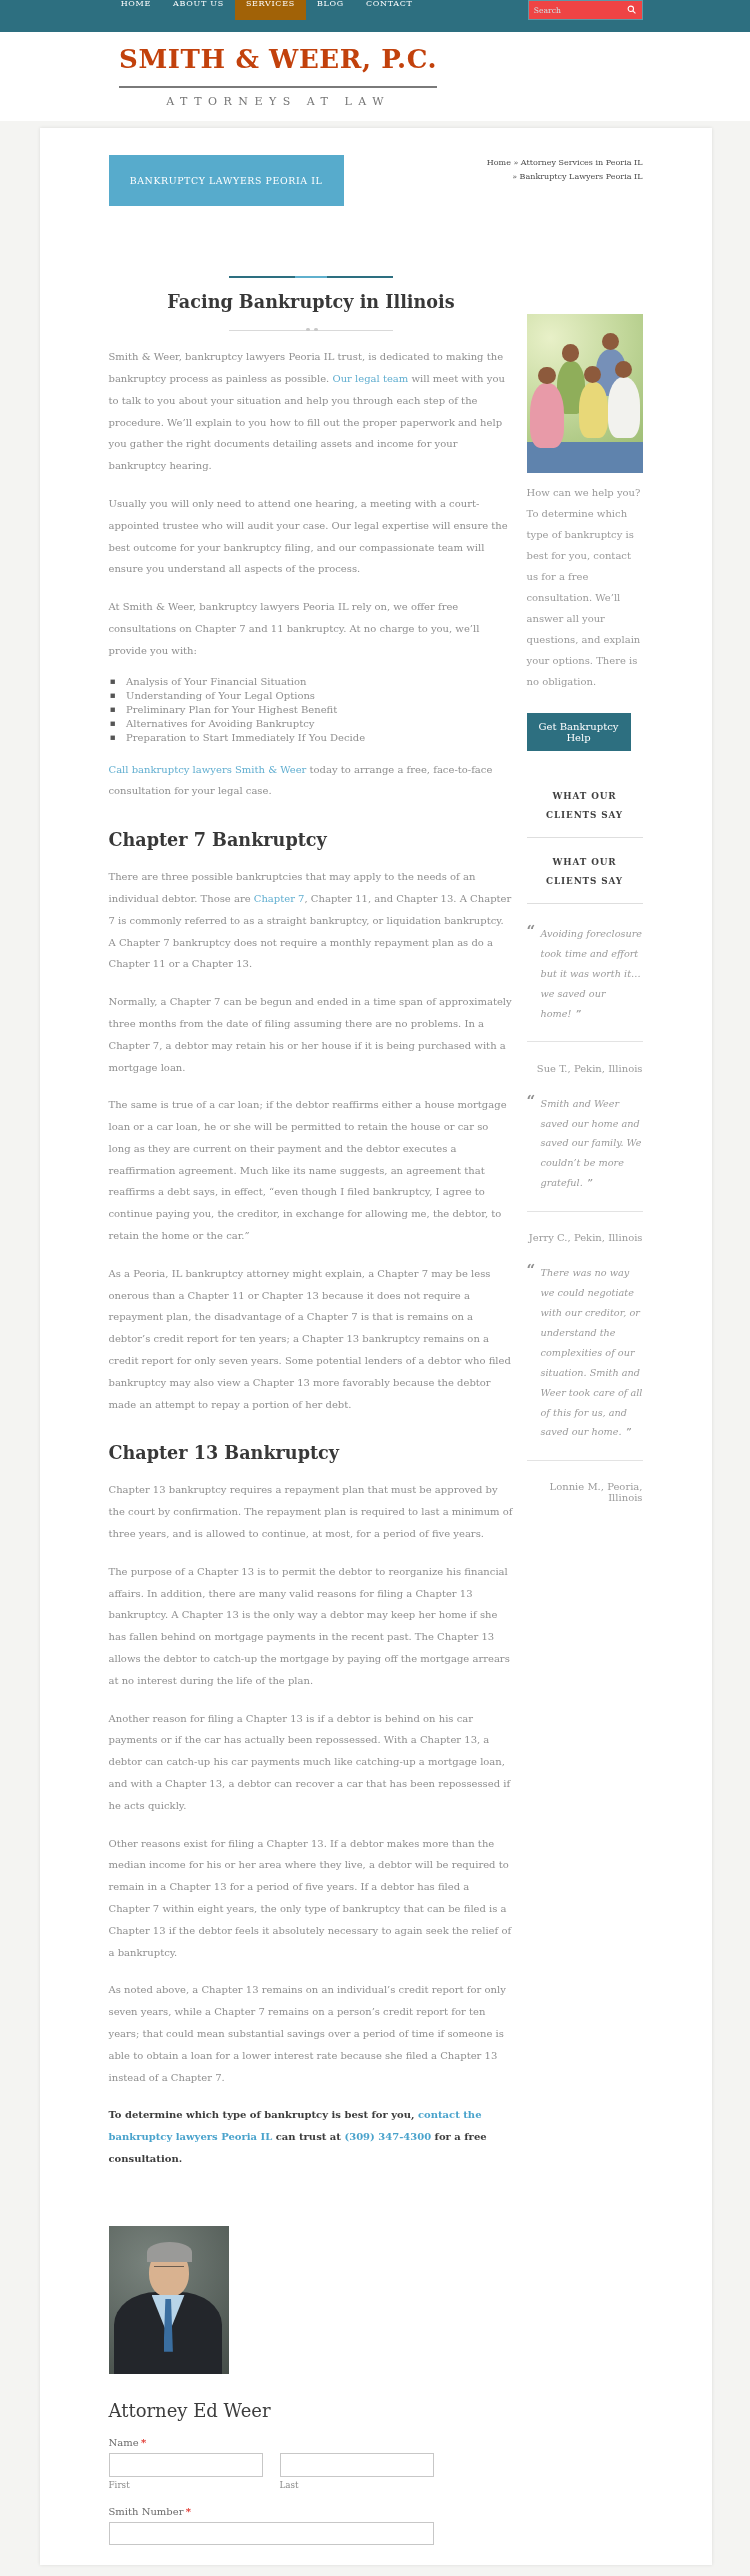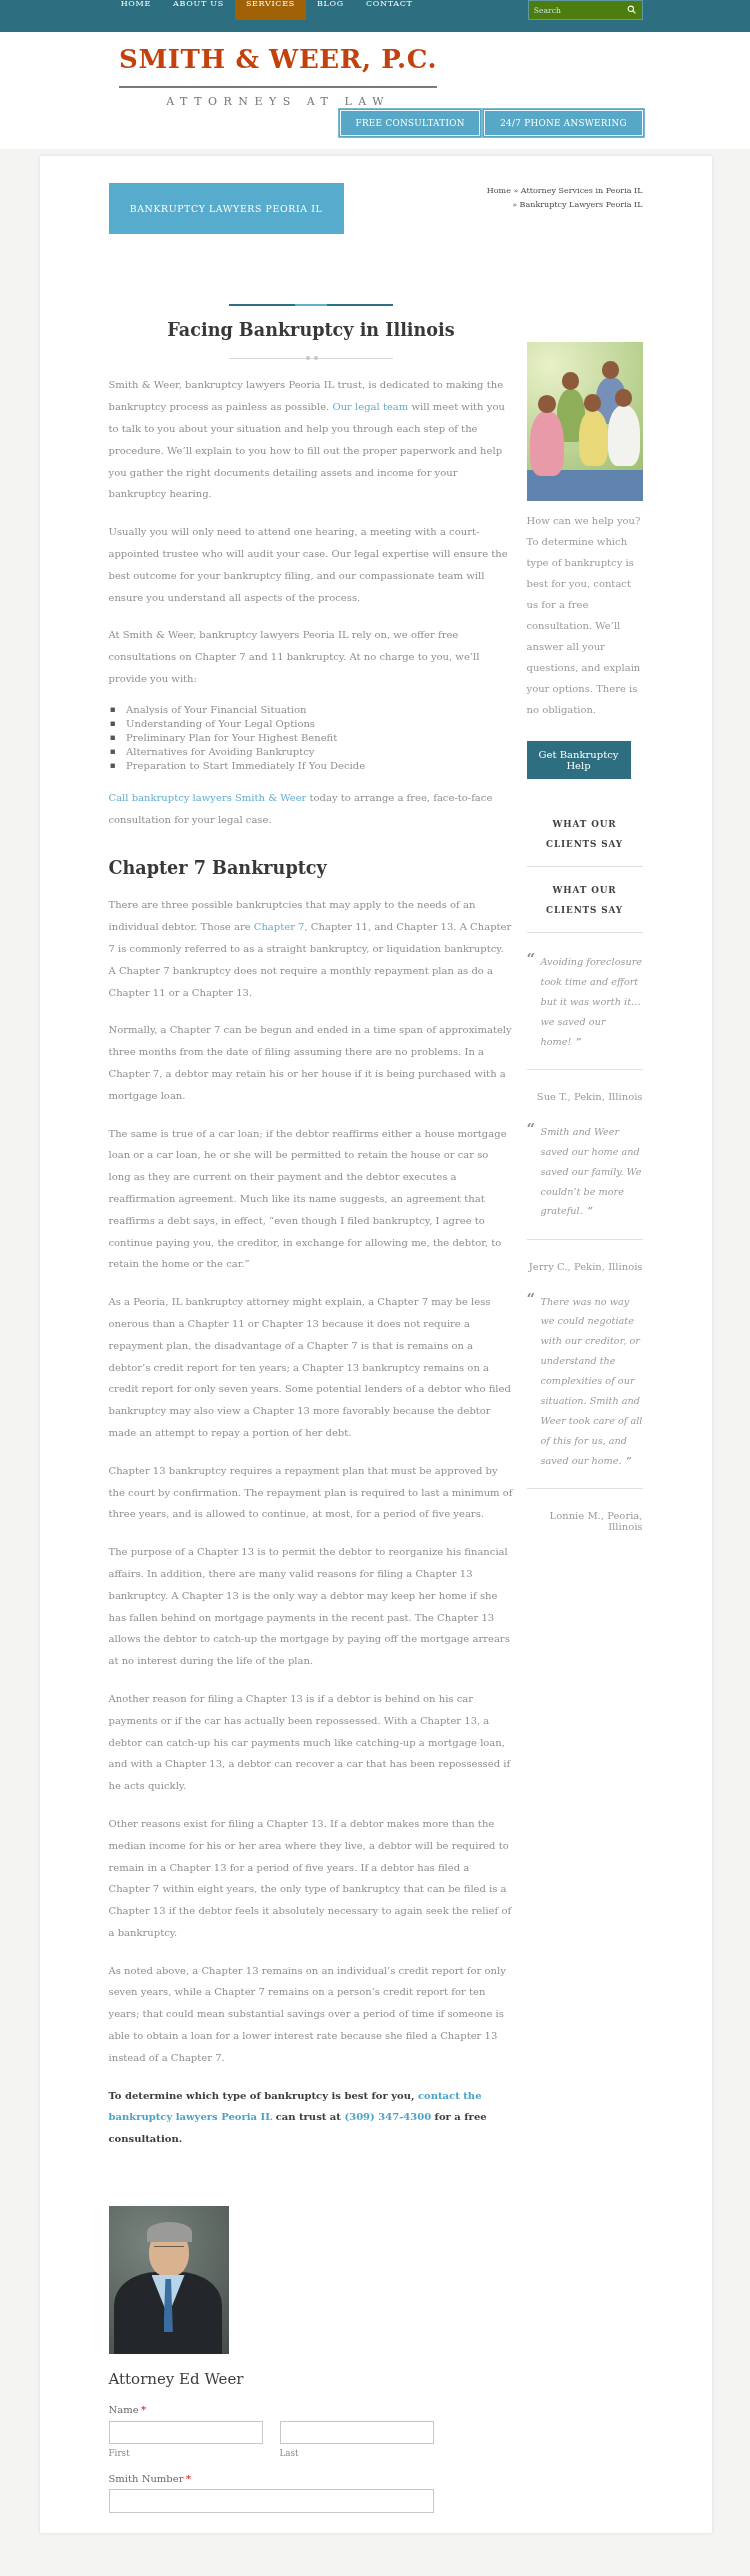--- a/index.html
+++ b/index.html
@@ -11,21 +11,21 @@
   .container { width:534px; margin:0 auto; position:relative; }
 
   
   .topnav { height:32px; background:#2d6f80; }
   .nav-inner { display:flex; height:20px; align-items:flex-end; }
   .menu { list-style:none; display:flex; padding-left:1.2px; }
   .menu li { color:#fff; font-size:8px; letter-spacing:0.7px; line-height:32px;
              padding:0 11px; cursor:pointer; white-space:nowrap; }
   .menu li.active { background:#a16207; }
   .searchbox { margin-left:auto; align-self:center; display:flex; align-items:center;
-               background:#4d7c0f; border:0.6px solid #5d98a6; width:115px; height:20px; padding:0 5.3px; }
+               background:#ef4444; border:0.6px solid #5d98a6; width:115px; height:20px; padding:0 5.3px; }
   .searchbox input { flex:1; min-width:0; background:transparent; border:none; outline:none;
                      color:#e8f3f6; font-family:inherit; font-size:7.6px; }
   .searchbox input::placeholder { color:#cfe2e7; }
   .searchbox svg { flex:0 0 auto; }
 
   
   .header { background:#fff; padding:11.7px 0 13px; }
   .logo { display:inline-block; margin-left:10.6px; cursor:pointer; }
   .logo-title { font-size:26px; font-weight:bold; color:#c2410c; letter-spacing:0.6px;
                 border-bottom:2.3px solid #7a7a7a; padding-bottom:12px; }
@@ -72,21 +72,21 @@
   .portrait .hair { position:absolute; left:38px; top:16.4px; width:45px; height:20px;
                     border-radius:50% 50% 0 0; background:#9a9astatic08; background:#9a9a98; }
   .portrait .glasses { position:absolute; left:45px; top:40px; width:30.5px; height:7px;
                     border-top:1.8px solid #6a5c50; }
   .portrait .suit { position:absolute; left:5.9px; top:66px; width:108px; height:82px;
                     background:#23262b; border-radius:40% 40% 0 0; }
   .portrait .shirt { position:absolute; left:43px; top:69px; width:33px; height:41px;
                     background:#b8d4e8; clip-path:polygon(0 0,100% 0,50% 100%); }
   .portrait .tie { position:absolute; left:55px; top:73px; width:9.4px; height:53px;
                     background:#3a6ea0; clip-path:polygon(20% 0,80% 0,100% 100%,0 100%); }
-  h3.attorney { font-size:15px; color:#3d3d3d; font-weight:normal; margin-top:16px; }
+  h3.attorney { font-size:18px; color:#3d3d3d; font-weight:normal; margin-top:26px; }
 
   
   .form { margin-top:16.4px; }
   .f-label { display:block; font-size:10px; color:#6b6b6b; margin-top:15.2px; }
   .req { color:#e0312a; margin-left:2.3px; font-weight:bold; }
   .f-input { height:23.5px; border:0.6px solid #c7c7c7; background:#fff; width:325px;
              font-family:inherit; font-size:8.8px; color:#555; padding:0 4.7px; margin-top:5.3px; }
   .name-row { display:flex; gap:17px; }
   .name-row .f-input { width:154px; }
   .sub-label { font-size:8.8px; color:#8a8a8a; margin-top:3.5px; }
@@ -143,23 +143,20 @@
     </div>
   </div>
 </nav>
 
 <header class="header">
   <div class="container">
     <div class="logo">
       <div class="logo-title">SMITH &amp; WEER, P.C.</div>
       <div class="logo-sub">ATTORNEYS AT LAW</div>
     </div>
-    <div class="btn-row">
-      
-    <span class="consult-btn">FREE CONSULTATION</span><span class="consult-btn">24/7 PHONE ANSWERING</span></div>
   </div>
 </header>
 
 <div class="card">
   <div class="container banner-row">
     <div class="banner-title">BANKRUPTCY LAWYERS PEORIA IL</div>
     <div class="breadcrumb">
       <div><span>Home  »  Attorney Services in Peoria IL</span></div>
       <div><span>»  Bankruptcy Lawyers Peoria IL</span></div>
     </div>
@@ -195,20 +192,21 @@
 
       <h2 class="chapter">Chapter 7 Bankruptcy</h2>
       <div>
 
       <p><span>There are three possible bankruptcies that may apply to the needs of an individual debtor. Those are </span><a href="#">Chapter 7</a><span>, Chapter 11, and Chapter 13. A Chapter 7 is commonly referred to as a straight bankruptcy, or liquidation bankruptcy. A Chapter 7 bankruptcy does not require a monthly repayment plan as do a Chapter 11 or a Chapter 13.</span></p>
           <p><span>Normally, a Chapter 7 can be begun and ended in a time span of approximately three months from the date of filing assuming there are no problems. In a Chapter 7, a debtor may retain his or her house if it is being purchased with a mortgage loan.</span></p>
           <p><span>The same is true of a car loan; if the debtor reaffirms either a house mortgage loan or a car loan, he or she will be permitted to retain the house or car so long as they are current on their payment and the debtor executes a reaffirmation agreement. Much like its name suggests, an agreement that reaffirms a debt says, in effect, “even though I filed bankruptcy, I agree to continue paying you, the creditor, in exchange for allowing me, the debtor, to retain the home or the car.”</span></p>
           <p><span>As a Peoria, IL bankruptcy attorney might explain,  a Chapter 7 may be less onerous than a Chapter 11 or Chapter 13 because it does not require a repayment plan, the disadvantage of a Chapter 7 is that is remains on a debtor’s credit report for ten years; a Chapter 13 bankruptcy remains on a credit report for only seven years. Some potential lenders of a debtor who filed bankruptcy may also view a Chapter 13 more favorably because the debtor made an attempt to repay a portion of her debt.</span></p>
         </div>
 
+      <h2 class="chapter">Chapter 13 Bankruptcy</h2>
       <div>
 
       <p><span>Chapter 13 bankruptcy requires a repayment plan that must be approved by the court by confirmation. The repayment plan is required to last a minimum of three years, and is allowed to continue, at most, for a period of five years.</span></p>
           <p><span>The purpose of a Chapter 13 is to permit the debtor to reorganize his financial affairs. In addition, there are many valid reasons for filing a Chapter 13 bankruptcy. A Chapter 13 is the only way a debtor may keep her home if she has fallen behind on mortgage payments in the recent past. The Chapter 13 allows the debtor to catch-up the mortgage by paying off the mortgage arrears at no interest during the life of the plan.</span></p>
           <p><span>Another reason for filing a Chapter 13 is if a debtor is behind on his car payments or if the car has actually been repossessed. With a Chapter 13, a debtor can catch-up his car payments much like catching-up a mortgage loan, and with a Chapter 13, a debtor can recover a car that has been repossessed if he acts quickly.</span></p>
           <p><span>Other reasons exist for filing a Chapter 13. If a debtor makes more than the median income for his or her area where they live, a debtor will be required to remain in a Chapter 13 for a period of five years. If a debtor has filed a Chapter 7 within eight years, the only type of bankruptcy that can be filed is a Chapter 13 if the debtor feels it absolutely necessary to again seek the relief of a bankruptcy.</span></p>
           <p><span>As noted above, a Chapter 13 remains on an individual’s credit report for only seven years, while a Chapter 7 remains on a person’s credit report for ten years; that could mean substantial savings over a period of time if someone is able to obtain a loan for a lower interest rate because she filed a Chapter 13 instead of a Chapter 7.</span></p>
         </div>
 
       <p class="cta"><span style="font-weight: bold;">To determine which type of bankruptcy is best for you, </span><a href="#" style="font-weight: bold;">contact the bankruptcy lawyers Peoria IL</a><span style="font-weight: bold;"> can trust at </span><a href="#" style="font-weight: bold;">(309) 347-4300</a><span style="font-weight: bold;"> for a free consultation.</span></p>

